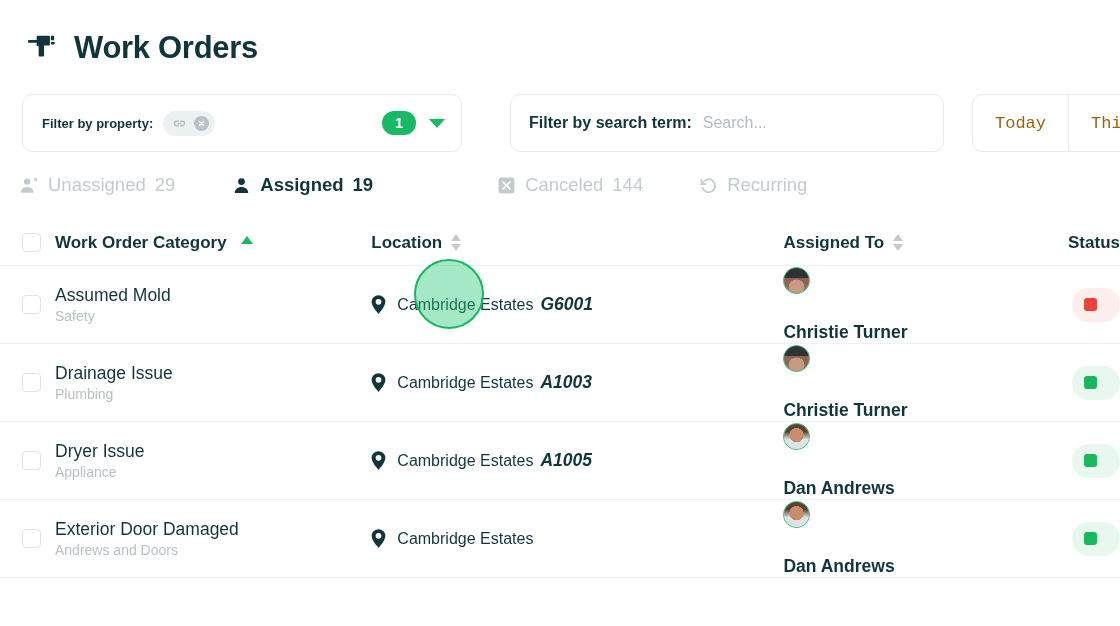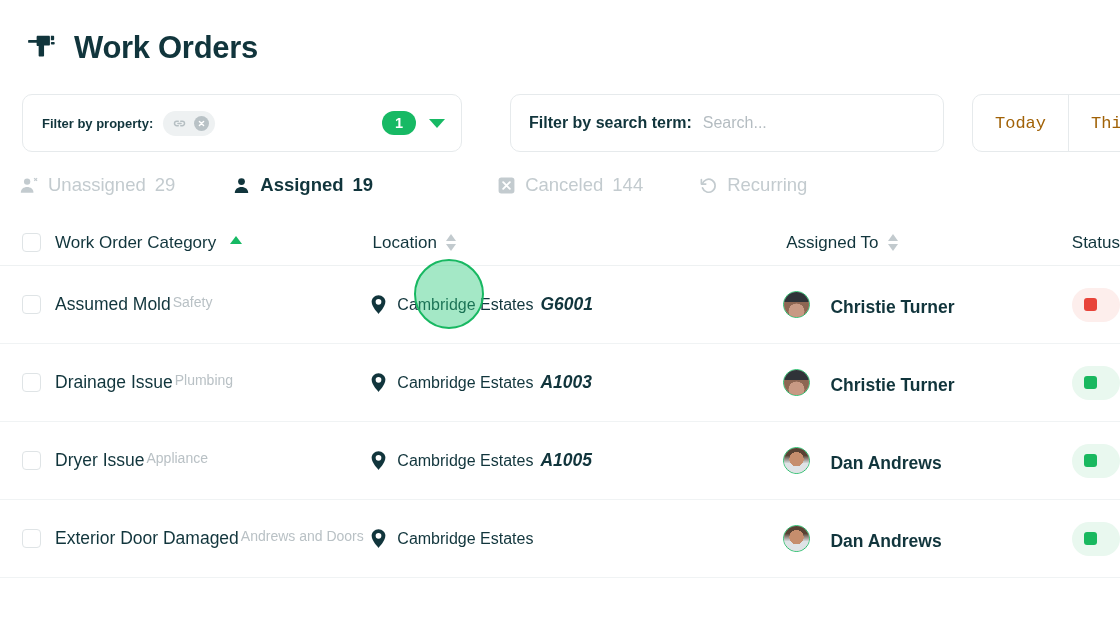--- a/index.html
+++ b/index.html
@@ -102,21 +102,21 @@
   .tab-gap-1 { width: 57px; } .tab-gap-2 { width: 62px; }
   .tab-gap-3 { width: 62px; } .tab-gap-4 { width: 56px; }
 
   
   .table { margin-top: 24px; width: 100%; }
   .thead {
     display: flex; align-items: center; height: 46px;
     border-bottom: 1px solid #eef1f2; padding-left: 22px;
   }
   .th { display: flex; align-items: center; gap: 9px;
-        font-size: 17px; font-weight: 400; color: #11353c; }
+        font-size: 17px; font-weight: 700; color: #11353c; }
   .checkbox {
     width: 19px; height: 19px; border: 1.6px solid #dfe4e6;
     border-radius: 4px; background: #fff; flex: none;
   }
   .col-cat   { width: 356px; display: flex; align-items: center; gap: 14px; }
   .col-loc   { width: 420px; }
   .col-asg   { width: 290px; }
   .col-status{ flex: 1; }
   .sort-up { width: 0; height: 0; border-left: 6px solid transparent;
              border-right: 6px solid transparent; border-bottom: 8px solid #17b964;
@@ -124,30 +124,30 @@
   .sort-both { display: flex; flex-direction: column; gap: 3px; }
   .sb-up { width: 0; height: 0; border-left: 5.5px solid transparent;
            border-right: 5.5px solid transparent; border-bottom: 7px solid #c2cace; }
   .sb-dn { width: 0; height: 0; border-left: 5.5px solid transparent;
            border-right: 5.5px solid transparent; border-top: 7px solid #c2cace; }
 
   .trow {
     display: flex; align-items: center; height: 78px;
     border-bottom: 1px solid #f0f3f4; padding-left: 22px;
   }
-  .cat-text { display: flex; flex-direction: row; gap: 2px; }
+  .cat-text { display: flex; flex-direction: column; gap: 2px; }
   .cat-title { font-size: 17.5px; color: #11353c; line-height: 1.2; }
   .cat-sub { font-size: 14px; color: #b9c1c5; line-height: 1.2; }
 
   .loc-cell { display: flex; align-items: center; gap: 11px; }
   .pin-icon { width: 15px; height: 19px; color: #11353c; display: block; flex: none; }
   .loc-name { font-size: 16px; color: #11353c; }
   .loc-unit { font-size: 17.5px; color: #11353c; font-weight: 700; font-style: italic; }
 
-  .asg-cell { display: flex; align-items: flex-end; gap: 20px; }
+  .asg-cell { display: flex; align-items: flex-start; gap: 28px; flex-direction: column; }
   .avatar {
     width: 27px; height: 27px; border-radius: 50%;
     border: 1.8px solid #24c06c; flex: none;
     overflow: hidden; position: relative; background: #d8d3cd;
   }
   .avatar .hair { position: absolute; inset: 0; }
   .asg-name { font-size: 17.5px; color: #11353c; font-weight: 700; }
 
   .status-pill {
     width: 48px; height: 34px; border-radius: 17px;

